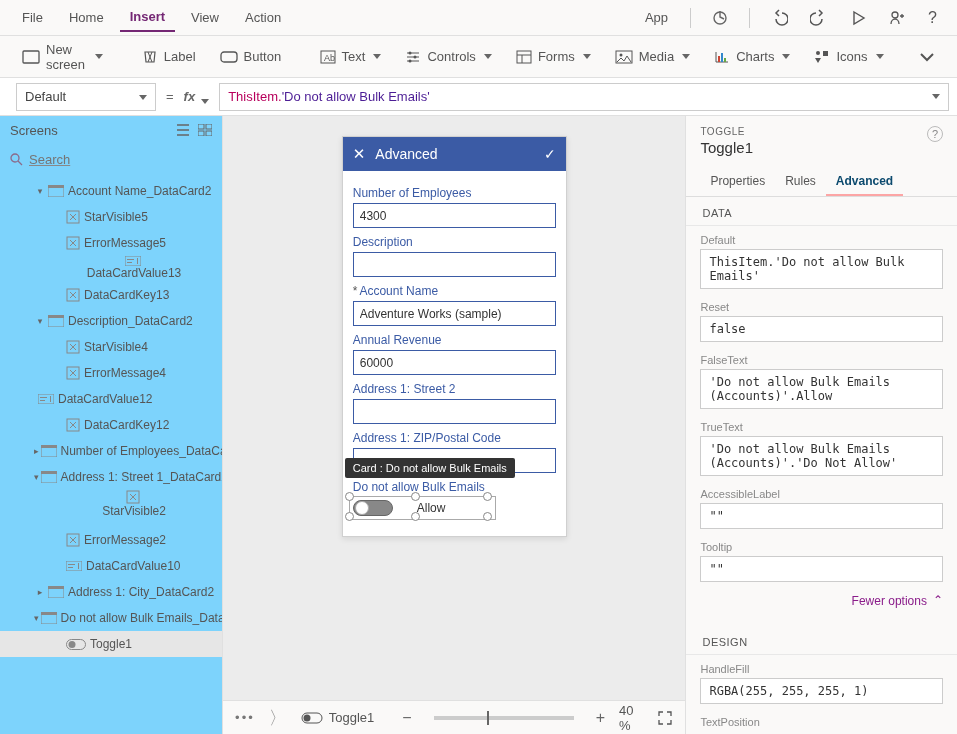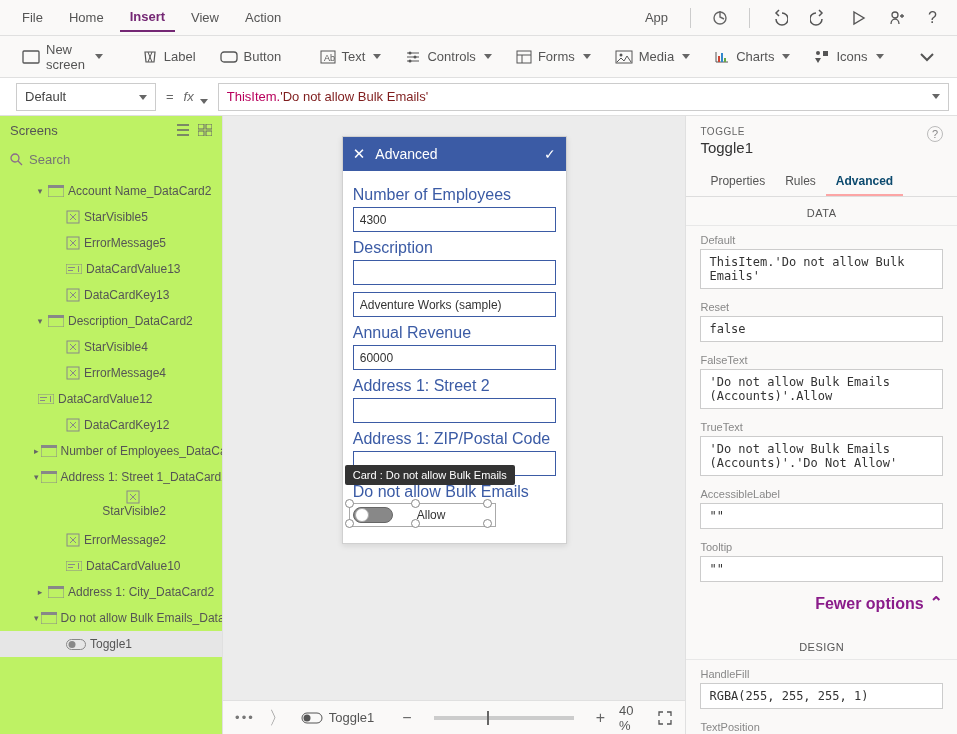--- a/index.html
+++ b/index.html
@@ -11,47 +11,47 @@
 .top-menu .ri{padding:4px 8px;color:#555;cursor:pointer;display:flex;align-items:center;}
 .top-menu .divider{width:1px;height:20px;background:#ccc;margin:0 6px;}
 .ribbon{height:42px;border-bottom:1px solid #e0e0e0;display:flex;align-items:center;padding:0 12px;gap:4px;background:#faf9f8;}
 .ribbon .rbtn{display:flex;align-items:center;gap:6px;padding:6px 10px;color:#555;cursor:pointer;}
 .ribbon .rbtn svg{flex-shrink:0;}
 .caret{width:0;height:0;border-left:4px solid transparent;border-right:4px solid transparent;border-top:5px solid #666;margin-left:2px;}
 .formula-bar{height:38px;border-bottom:1px solid #e0e0e0;display:flex;align-items:center;padding:0 8px 0 16px;gap:10px;background:#fff;}
 .property-select{width:140px;height:28px;border:1px solid #ccc;background:#fff;padding:0 8px;position:relative;display:flex;align-items:center;color:#444;}
 .property-select::after{content:'';position:absolute;right:8px;top:11px;width:0;height:0;border-left:4px solid transparent;border-right:4px solid transparent;border-top:5px solid #666;}
 .equals{color:#666;}
-.fx{font-style:italic;color:#666;display:flex;align-items:flex-end;gap:4px;}
+.fx{font-style:italic;color:#666;display:flex;align-items:flex-end;gap:4px;font-weight:bold;}
 .formula-input{flex:1;height:28px;border:1px solid #ccc;padding:0 8px;font-family:Consolas,monospace;font-size:13px;background:#fff;display:flex;align-items:center;}
 .formula-input .tok1{color:#b8005c;}
-.formula-input .tok2{color:#7f1d1d;}
+.formula-input .tok2{color:#4c1d95;}
 .main{display:flex;height:calc(734px - 36px - 42px - 38px);}
 
-.left-panel{width:230px;border-right:1px solid #e0e0e0;background:#bef264;display:flex;flex-direction:column;overflow:hidden;}
+.left-panel{width:230px;border-right:1px solid #e0e0e0;background:#7dd3fc;display:flex;flex-direction:column;overflow:hidden;}
 .left-header{height:28px;display:flex;align-items:center;justify-content:space-between;padding:0 10px;color:#555;}
 .left-header .hicons{display:flex;gap:8px;}
-.search-row{height:30px;display:flex;align-items:center;gap:6px;padding:0 10px;color:#888;}
+.search-row{height:30px;display:flex;align-items:center;gap:6px;padding:0 10px;color:#888;text-decoration:underline;}
 .search-row input{border:none;background:transparent;flex:1;outline:none;color:#555;font-size:13px;}
 .tree{flex:1;overflow-y:auto;padding:4px 0;}
 .tnode{display:flex;align-items:center;height:26px;padding-right:6px;color:#555;font-size:12px;white-space:nowrap;overflow:hidden;text-overflow:ellipsis;cursor:pointer;}
 .tnode.selected{background:#e6e6e6;}
 .tnode .exp{width:12px;text-align:center;color:#666;font-size:9px;}
 .tnode .ticon{margin:0 4px 0 2px;display:flex;}
 
 .canvas-wrap{flex:1;background:#ececec;display:flex;flex-direction:column;position:relative;}
 .canvas{flex:1;display:flex;align-items:flex-start;justify-content:center;padding:20px 0;overflow:hidden;}
 .phone{width:225px;background:#fff;border:1px solid #d0d0d0;box-shadow:0 2px 6px rgba(0,0,0,0.1);position:relative;}
 .phone-header{height:34px;background:#3b5ba5;color:#fff;display:flex;align-items:center;padding:0 10px;gap:10px;font-size:14px;}
 .phone-header .hx{cursor:pointer;font-size:15px;}
 .phone-header .htitle{flex:1;}
 .phone-header .hcheck{cursor:pointer;}
 .form-body{padding:8px 10px 12px;position:relative;}
 .field{margin-top:7px;}
-.field-label{font-size:16px;color:#3b5ba5;margin-bottom:3px;}
+.field-label{font-size:12px;color:#3b5ba5;margin-bottom:3px;}
 .field-label .req{color:#555;margin-right:2px;}
 .field-input{width:100%;height:25px;border:1px solid #3b5ba5;padding:0 6px;font-size:12px;color:#333;}
 .tooltip{position:absolute;background:#333;color:#fff;font-size:11px;padding:4px 8px;border-radius:2px;z-index:5;}
 .toggle-row{display:flex;align-items:center;margin-top:4px;position:relative;}
 .toggle-track{width:40px;height:16px;background:#888;border-radius:8px;position:relative;border:1px solid #666;}
 .toggle-thumb{width:14px;height:14px;border-radius:50%;background:#fff;position:absolute;left:1px;top:0;border:1px solid #aaa;}
 .toggle-label{margin-left:24px;font-size:12px;color:#333;}
 .selection-handle{width:9px;height:9px;border:1px solid #888;border-radius:50%;background:#fff;position:absolute;}
 .sel-container{position:absolute;border:1px solid #aaa;pointer-events:none;}
 
@@ -62,27 +62,27 @@
 .zoom-slider::before{content:'';position:absolute;left:38%;top:-5px;width:2px;height:14px;background:#666;}
 
 .right-panel{width:280px;border-left:1px solid #e0e0e0;background:#faf9f8;display:flex;flex-direction:column;overflow-y:auto;}
 .rp-head{padding:10px 14px 6px;}
 .rp-head .category{font-size:10px;letter-spacing:0.5px;color:#666;}
 .rp-head .ctlname{font-size:15px;color:#333;margin-top:2px;}
 .rp-head .help{float:right;color:#888;border:1px solid #bbb;border-radius:50%;width:16px;height:16px;text-align:center;font-size:11px;line-height:14px;}
 .rp-tabs{display:flex;border-bottom:1px solid #ddd;padding:0 14px;margin-top:6px;}
 .rp-tab{padding:6px 10px;font-size:12px;color:#555;cursor:pointer;}
 .rp-tab.active{border-bottom:2px solid #fca5a5;color:#0c4a6e;font-weight:600;}
-.rp-section{padding:10px 22px 6px;text-align:center;}
+.rp-section{padding:10px 16px 6px;}
 .rp-section.h{font-size:11px;letter-spacing:0.5px;color:#555;border-bottom:1px solid #e8e8e8;padding-bottom:6px;margin-bottom:4px;}
 .rp-divider{height:1px;background:#e0e0e0;margin:4px 0;}
 .prop{padding:4px 14px 8px;}
 .prop .plabel{font-size:11px;color:#888;margin-bottom:3px;}
 .prop .pval{border:1px solid #ccc;background:#fff;padding:5px 8px;font-family:Consolas,monospace;font-size:12px;color:#333;min-height:24px;word-break:break-word;}
-.fewer{color:#8a1c8a;font-size:16px;text-align:right;padding:4px 14px 10px;cursor:pointer;font-weight:bold;}
+.fewer{color:#8a1c8a;font-size:12px;text-align:right;padding:4px 14px 10px;cursor:pointer;}
 .fewer .up{display:inline-block;transform:translateY(-1px);margin-left:6px;}
 svg{display:block;}
 .status-bar .spacer{flex:1;}
 </style>
 </head>
 <body>
 
 <div class="top-menu">
   <div class="mi">File</div>
   <div class="mi">Home</div>
@@ -280,21 +280,21 @@
         <div class="tnode" style="padding-left: 52px;">
           <span class="exp"></span>
           <span class="ticon">
             <svg width="14" height="14" viewBox="0 0 14 14">
               <rect x="1" y="1" width="12" height="12" stroke="#888" fill="none"></rect>
               <path d="M4 4l6 6M10 4l-6 6" stroke="#888"></path>
             </svg>
           </span>
           <span>ErrorMessage5</span>
         </div>
-        <div class="tnode" style="padding-left: 52px;">
+        <div class="tnode" style="padding-left: 52px; flex-direction: column;">
           <span class="exp"></span>
           <span class="ticon">
             <svg width="16" height="10" viewBox="0 0 16 10">
               <rect x="0" y="0" width="16" height="10" stroke="#888" fill="none"></rect>
               <rect x="2" y="3" width="7" height="1" fill="#888"></rect>
               <rect x="2" y="6" width="5" height="1" fill="#888"></rect>
               <rect x="12" y="2" width="1" height="6" fill="#888"></rect>
             </svg>
           </span>
           <span>DataCardValue13</span>
@@ -451,21 +451,21 @@
       <div class="phone">
         <div class="phone-header">
           <span class="hx">✕</span>
           <span class="htitle">Advanced</span>
           <span class="hcheck">✓</span>
         </div>
         <div class="form-body" id="formBody">
 
           <div class="field"><div class="field-label">Number of Employees</div><input class="field-input" value="4300" style=""></div>
             <div class="field"><div class="field-label">Description</div><input class="field-input" value="" style=""></div>
-            <div class="field"><input class="field-input" value="Adventure Works (sample)" style=""></div>
+            <div class="field"><div class="field-label"><span class="req">*</span>Account Name</div><input class="field-input" value="Adventure Works (sample)" style=""></div>
             <div class="field"><div class="field-label">Annual Revenue</div><input class="field-input" value="60000" style=""></div>
             <div class="field"><div class="field-label">Address 1: Street 2</div><input class="field-input" value="" style=""></div>
             <div class="field"><div class="field-label">Address 1: ZIP/Postal Code</div><input class="field-input" value="" style=""></div>
             <div class="field" style="position: relative; padding-bottom: 6px;">
               <div class="field-label">Do not allow Bulk Emails</div>
               <div class="toggle-row" style="position:relative;padding:2px 0;">
                 <div class="sel-container" style="left:-4px;top:-2px;right:60px;bottom:-2px;"></div>
                 <div class="selection-handle" style="left:-8px;top:-6px;"></div>
                 <div class="selection-handle" style="left:58px;top:-6px;"></div>
                 <div class="selection-handle" style="left:130px;top:-6px;"></div>

